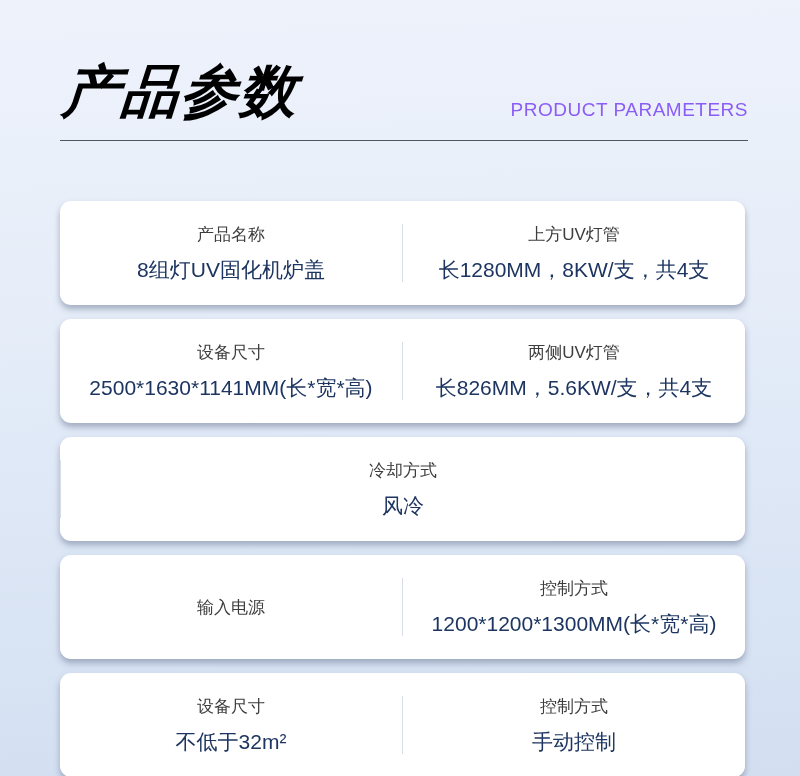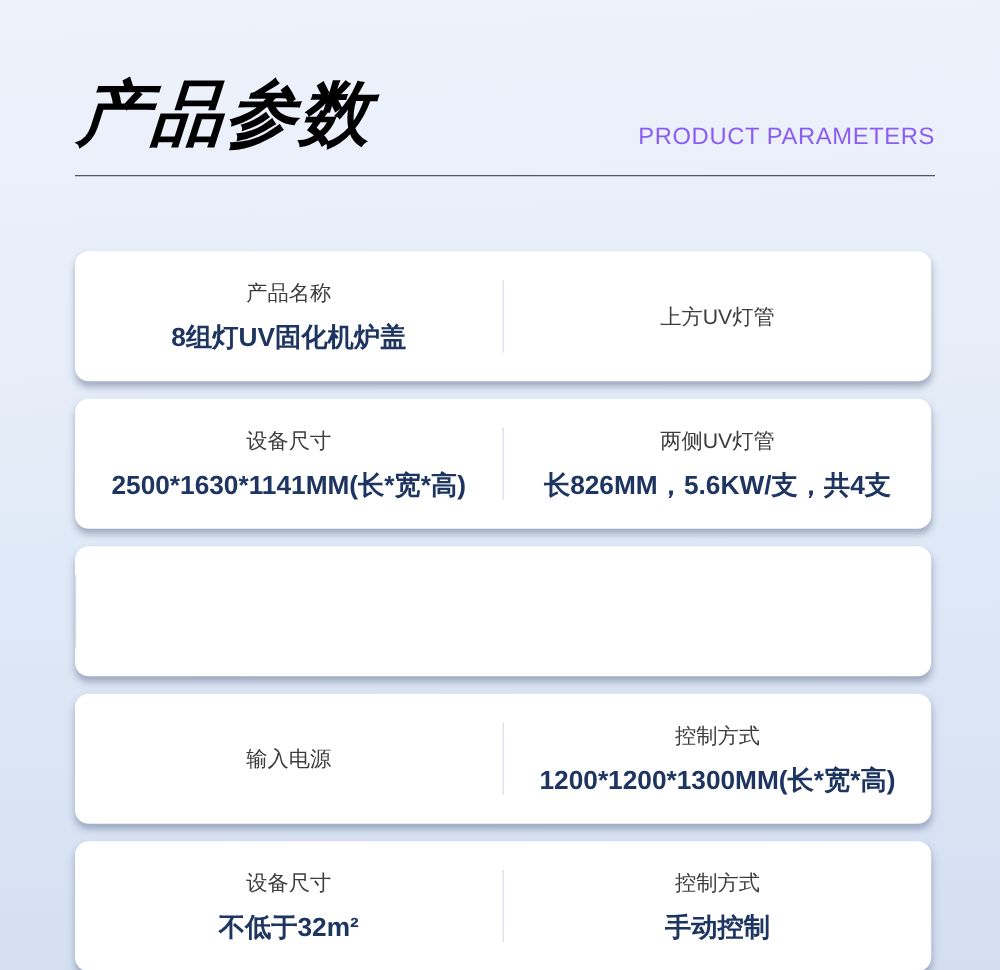--- a/index.html
+++ b/index.html
@@ -27,21 +27,21 @@
     box-shadow:0 4px 6px rgba(96,110,138,0.5);
     display:flex; align-items:center; margin-bottom:14px;
   }
   .cell {
     flex:1 1 0; display:flex; flex-direction:column;
     align-items:center; justify-content:center; gap:10px;
     padding:0 8px; text-align:center;
   }
   .cell-divider { width:1px; height:58px; background:#d8dde6; flex:0 0 auto; }
   .spec-label { font-size:17px; color:#3d3d3d; }
-  .spec-value { font-size:21px; font-weight:700; color:#1d3560; white-space:nowrap; }
+  .spec-value { font-size:21px; font-weight:400; color:#1d3560; white-space:nowrap; }
 </style>
 </head>
 <body>
 
 <div class="header">
   <div class="title-row">
     <div class="cn-title">产品参数</div>
     <div class="en-title">PRODUCT PARAMETERS</div>
   </div>
   <div class="rule"></div>
@@ -50,37 +50,42 @@
 <div class="cards">
 
   <div class="card">
     <div class="cell">
       <div class="spec-label">产品名称</div>
       <div class="spec-value">8组灯UV固化机炉盖</div>
     </div>
     <div class="cell-divider"></div>
     <div class="cell">
       <div class="spec-label">上方UV灯管</div>
+      <div class="spec-value">长1280MM，8KW/支，共4支</div>
     </div>
   </div>
 
   <div class="card">
     <div class="cell">
       <div class="spec-label">设备尺寸</div>
       <div class="spec-value">2500*1630*1141MM(长*宽*高)</div>
     </div>
     <div class="cell-divider"></div>
     <div class="cell">
       <div class="spec-label">两侧UV灯管</div>
       <div class="spec-value">长826MM，5.6KW/支，共4支</div>
     </div>
   </div>
 
   <div class="card">
     <div class="cell-divider"></div>
+    <div class="cell">
+      <div class="spec-label">冷却方式</div>
+      <div class="spec-value">风冷</div>
+    </div>
   </div>
 
   <div class="card">
     <div class="cell">
       <div class="spec-label">输入电源</div>
     </div>
     <div class="cell-divider"></div>
     <div class="cell">
       <div class="spec-label">控制方式</div>
       <div class="spec-value">1200*1200*1300MM(长*宽*高)</div>

